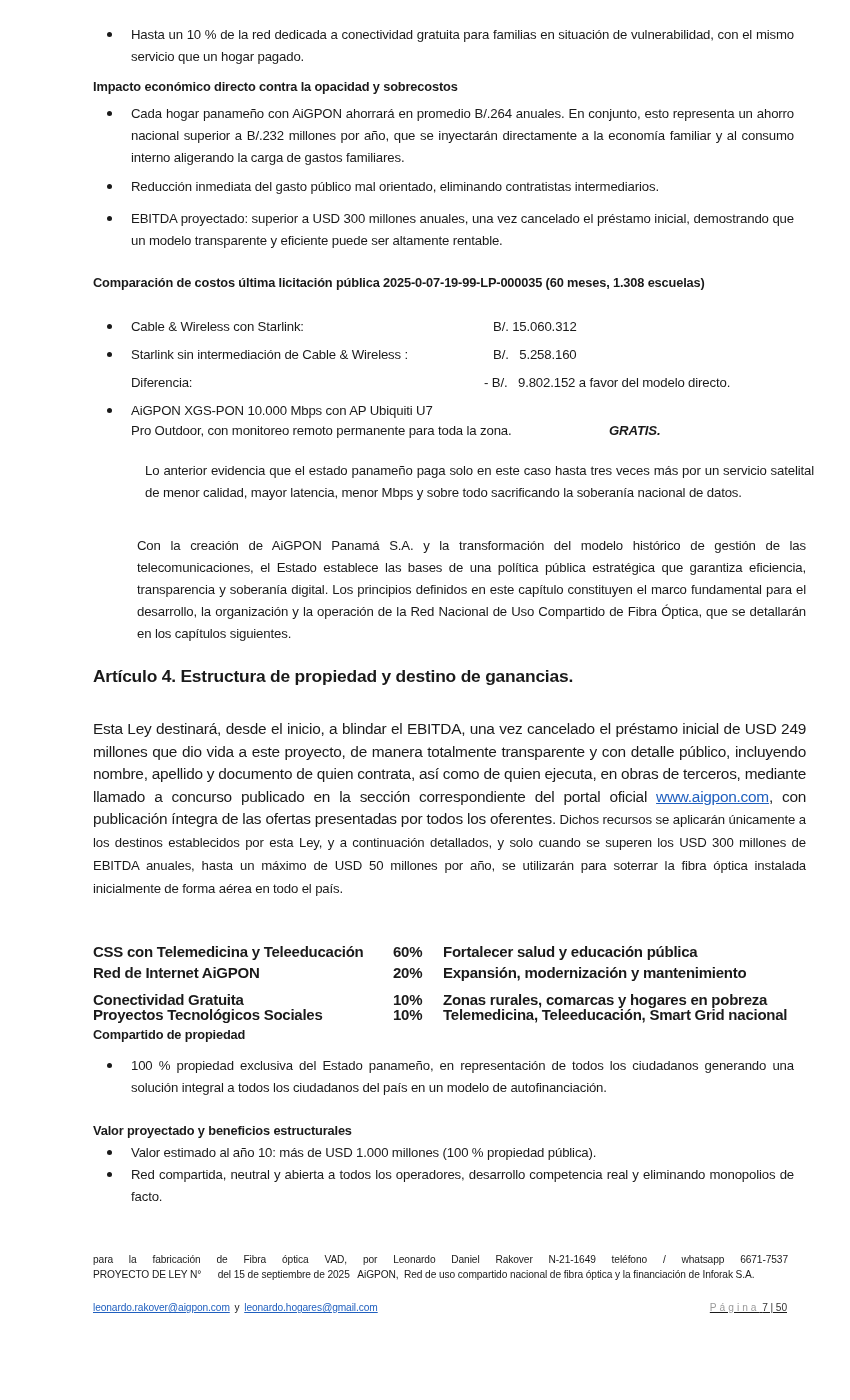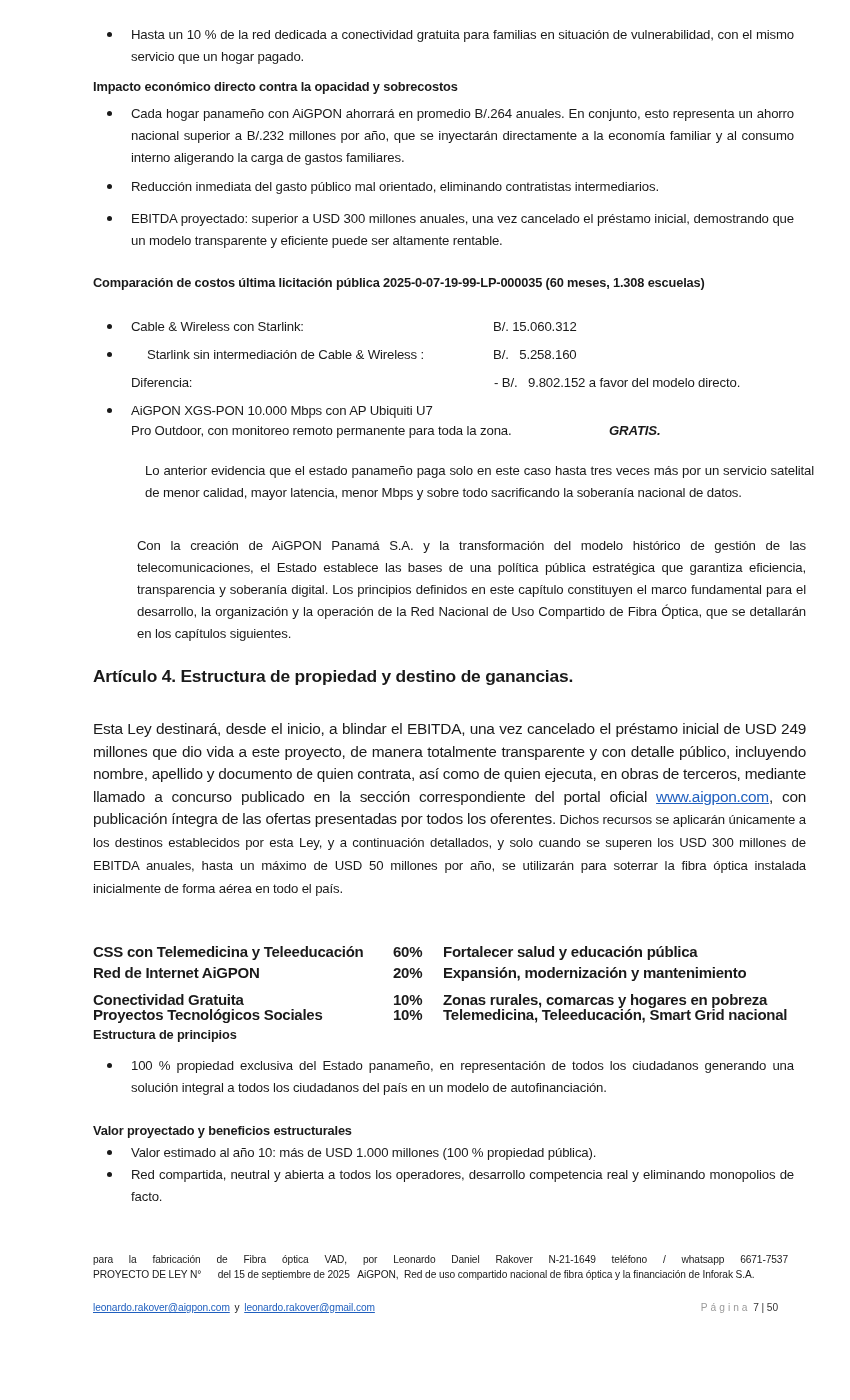--- a/index.html
+++ b/index.html
@@ -50,26 +50,26 @@
 
   <div class="abs h-bold" style="top:273px; white-space:nowrap;">Comparación de costos última licitación pública 2025-0-07-19-99-LP-000035 (60 meses, 1.308 escuelas)</div>
 
   <div class="bullet txt" style="top:316px;">
     <span class="dot"></span>
     <div class="body" style="width:330px;">Cable &amp; Wireless con Starlink:</div>
     <div class="abs" style="left:400px; white-space:pre;">B/. 15.060.312</div>
   </div>
   <div class="bullet txt" style="top:344px;">
     <span class="dot"></span>
-    <div class="body" style="width:340px;margin-left:16px;">Starlink sin intermediación de Cable &amp; Wireless :</div>
+    <div class="body" style="width:340px;">Starlink sin intermediación de Cable &amp; Wireless :</div>
     <div class="abs" style="left:400px; white-space:pre;">B/.   5.258.160</div>
   </div>
   <div class="bullet txt" style="top:372px;">
     <div class="body" style="width:300px;">Diferencia:</div>
-    <div class="abs" style="left:401px; white-space:pre;text-align:right;">- B/.   9.802.152 a favor del modelo directo.</div>
+    <div class="abs" style="left:391px; white-space:pre;text-align:right;">- B/.   9.802.152 a favor del modelo directo.</div>
   </div>
 
   <div class="bullet txt" style="top:401px; line-height:19px;">
     <span class="dot" style="top:7px;"></span>
     <div class="body">AiGPON XGS-PON 10.000 Mbps con AP Ubiquiti U7</div>
   </div>
   <div class="bullet txt" style="top:420px; line-height:22px;">
     <div class="body">Pro Outdoor, con monitoreo remoto permanente para toda la zona.</div>
     <div class="abs" style="left:516px; font-weight:bold;font-style:italic;">GRATIS.</div>
   </div>
@@ -97,40 +97,40 @@
       <span class="c2">10%</span>
       <span class="c3">Zonas rurales, comarcas y hogares en pobreza</span>
     </div>
     <div class="abs" style="top:63px; width:713px; height:21px;">
       <span class="c1">Proyectos Tecnológicos Sociales</span>
       <span class="c2">10%</span>
       <span class="c3">Telemedicina, Teleeducación, Smart Grid nacional</span>
     </div>
   </div>
 
-  <div class="abs h-bold" style="top:1025px;">Estructura de principios</div>
+  <div class="abs h-bold" style="top:1025px;">Compartido de propiedad</div>
   <div class="bullet txt just" style="top:1055px;">
     <span class="dot"></span>
     <div class="body">100 % propiedad exclusiva del Estado panameño, en representación de todos los ciudadanos generando una solución integral a todos los ciudadanos del país en un modelo de autofinanciación.</div>
   </div>
 
   <div class="abs h-bold" style="top:1121px;">Valor proyectado y beneficios estructurales</div>
   <div class="bullet txt just" style="top:1142px;">
     <span class="dot"></span>
     <div class="body">Valor estimado al año 10: más de USD 1.000 millones (100 % propiedad pública).</div>
   </div>
   <div class="bullet txt just" style="top:1164px;">
     <span class="dot"></span>
     <div class="body">Red compartida, neutral y abierta a todos los operadores, desarrollo competencia real y eliminando monopolios de facto.</div>
   </div>
 
   <div class="abs footer" style="top:1267px; width:700px; white-space:pre;">PROYECTO DE LEY N°      del 15 de septiembre de 2025   AiGPON,  Red de uso compartido nacional de fibra óptica y la financiación de Inforak S.A.</div>
   <div class="abs footer" style="top:1252px; width:695px; text-align:justify; text-align-last:justify;">para la fabricación de Fibra óptica VAD,   por Leonardo Daniel Rakover N-21-1649 teléfono / whatsapp 6671-7537</div>
   <div class="abs footer" style="top:1300px; width:695px;">
     <a class="link" href="#">leonardo.rakover@aigpon.com</a>
     <span style="margin:0 2px;">y</span>
-    <a class="link" href="#">leonardo.rakover@gmail.com</a>
-    <span class="abs" style="right:10px; top:0;">
+    <a class="link" href="#">leonardo.hogares@gmail.com</a>
+    <span class="abs" style="right:1px; top:0;text-decoration:underline;">
       <span class="pg-label">Página</span>
       <span class="pg-num">7 | 50</span>
     </span>
   </div>
 </div>
 
 </body></html>

